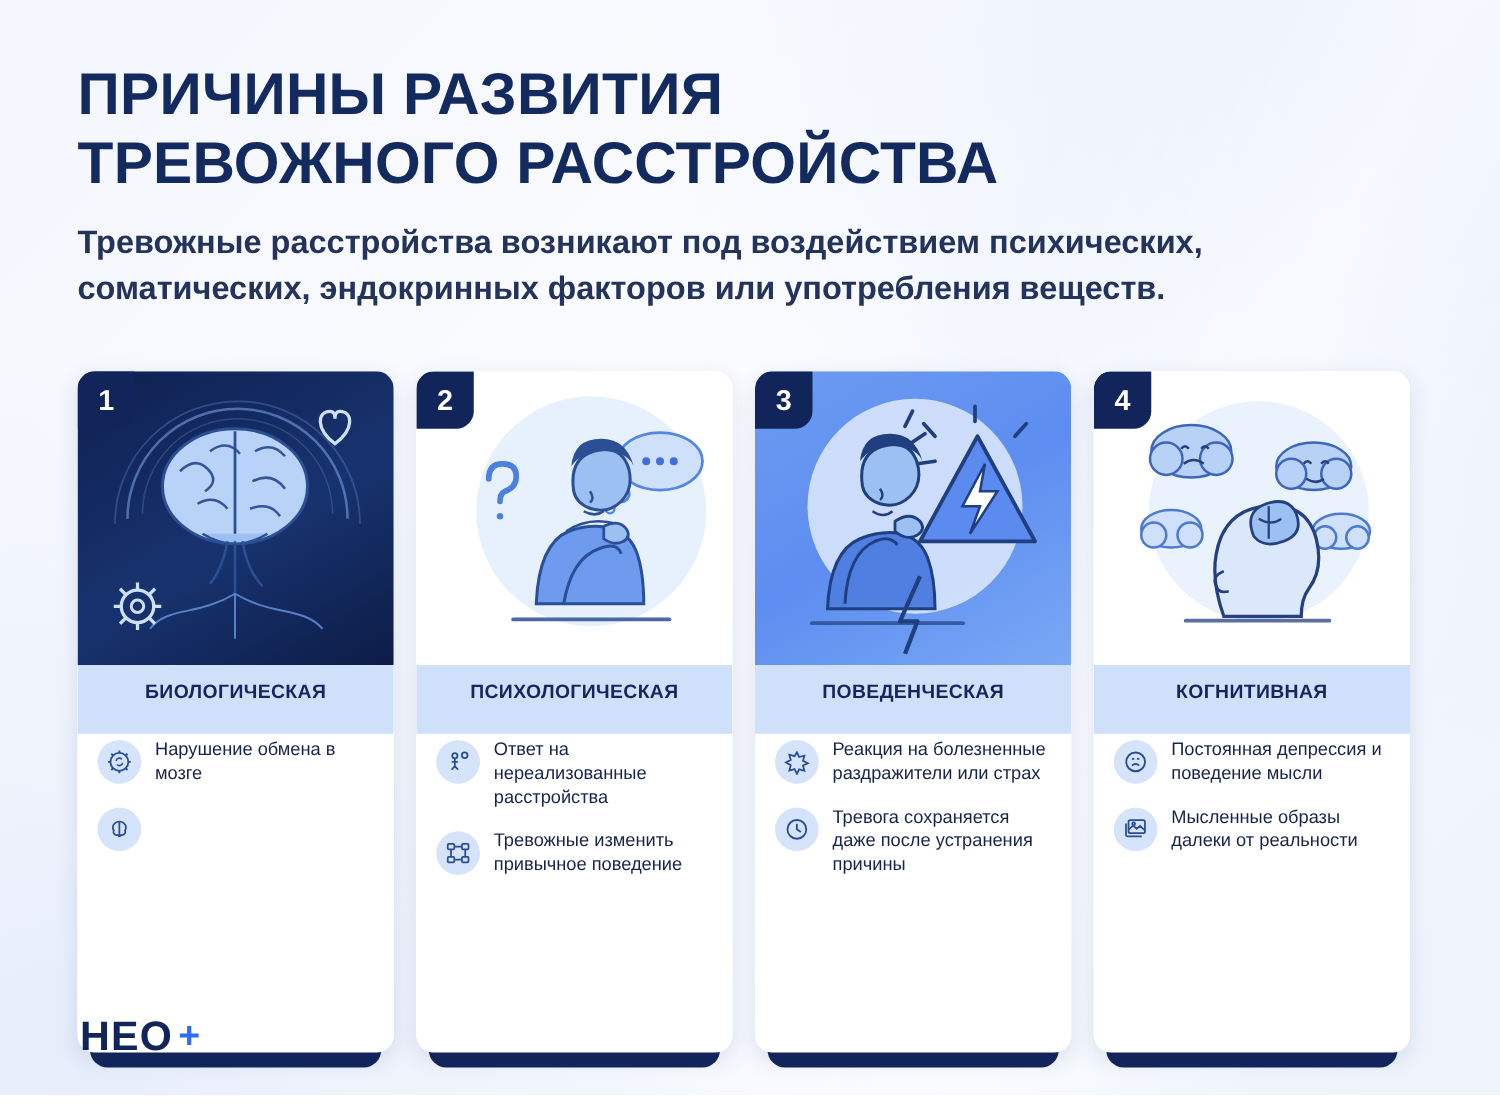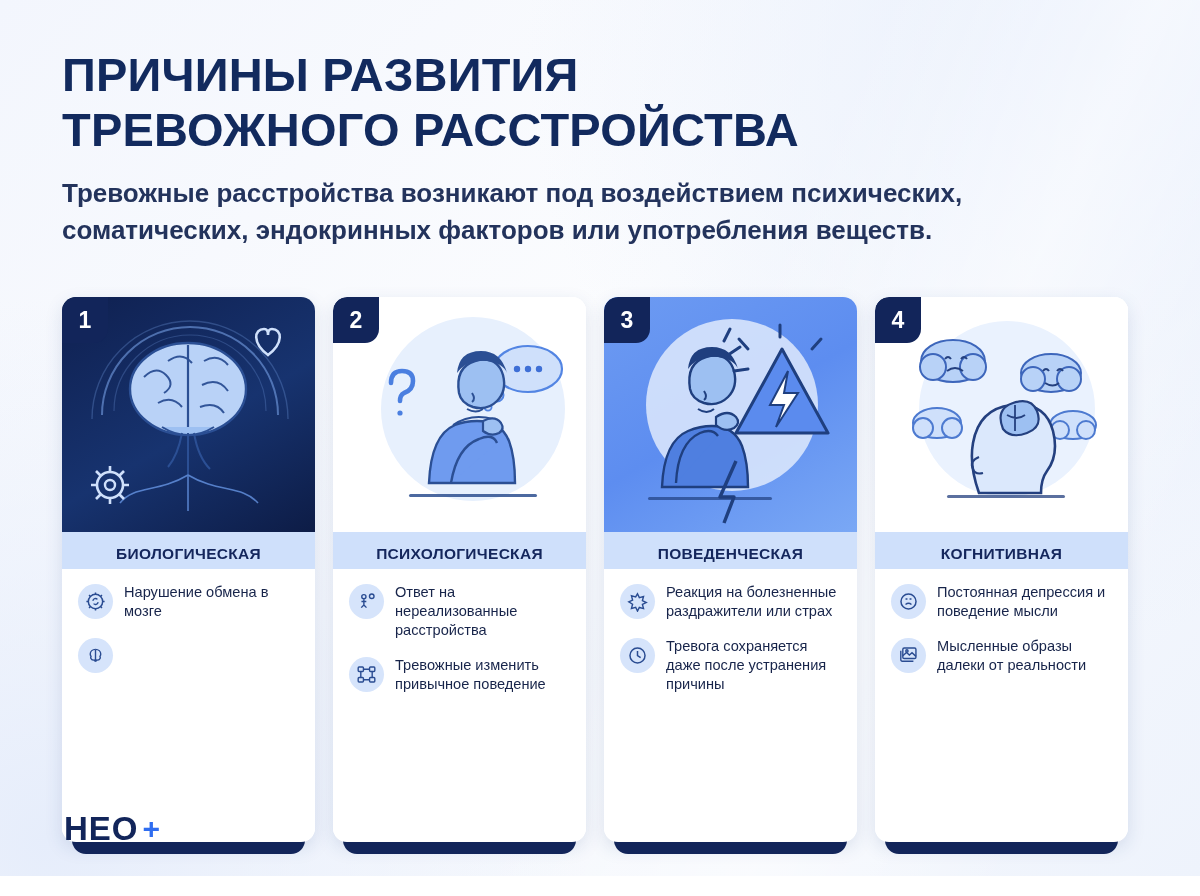--- a/index.html
+++ b/index.html
@@ -70,23 +70,23 @@
     position: absolute; left: 0; top: 0; width: 46px; height: 46px;
     background: #12255a; color: #fff;
     border-radius: 14px 0 14px 0;
     display: flex; align-items: center; justify-content: center;
     font-size: 23px; font-weight: 700; z-index: 5;
   }
   .catbar {
     background: #cfe0fb; color: #14265c;
     font-size: 15.5px; font-weight: 700; letter-spacing: .3px;
     text-transform: uppercase;
-    text-align: center; padding: 13px 6px 6px;
-  }
-  .points { padding: 14px 14px 16px 16px; display: flex; flex-direction: column; gap: 16px; }
+    text-align: center; padding: 13px 6px 24px;
+  }
+  .points { padding: 4px 14px 16px 16px; display: flex; flex-direction: column; gap: 16px; }
   .point { display: flex; gap: 11px; align-items: flex-start; }
   .pt-icon {
     flex: 0 0 auto; width: 35px; height: 35px; border-radius: 50%;
     background: #d6e4fb; display: flex; align-items: center; justify-content: center;
     margin-top: 1px;
   }
   .pt-text { font-size: 14.6px; line-height: 1.31; color: #17244a; }
 
   
   .bg-dark { background: linear-gradient(150deg,#0f2050 0%, #17336f 55%, #0d1c46 100%); }

